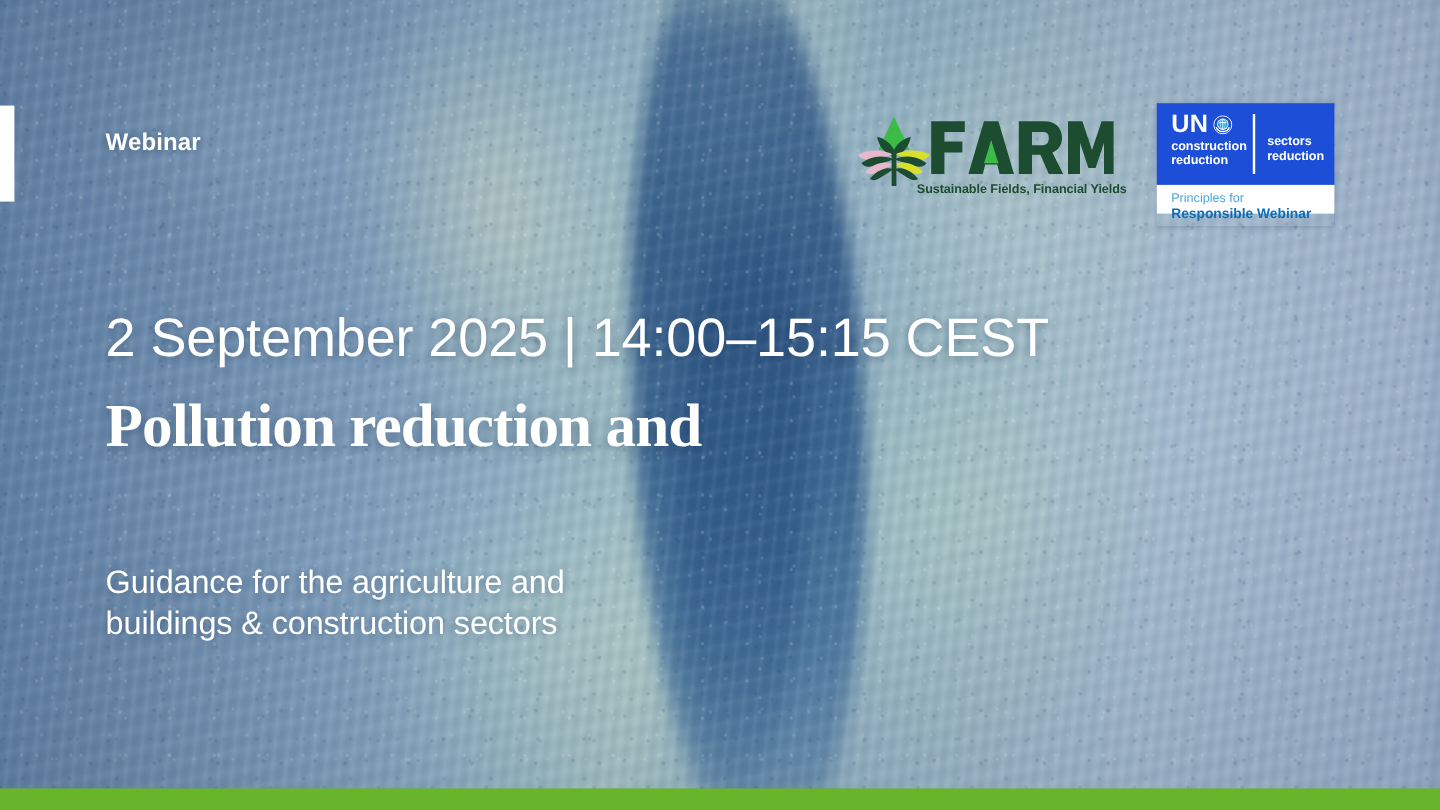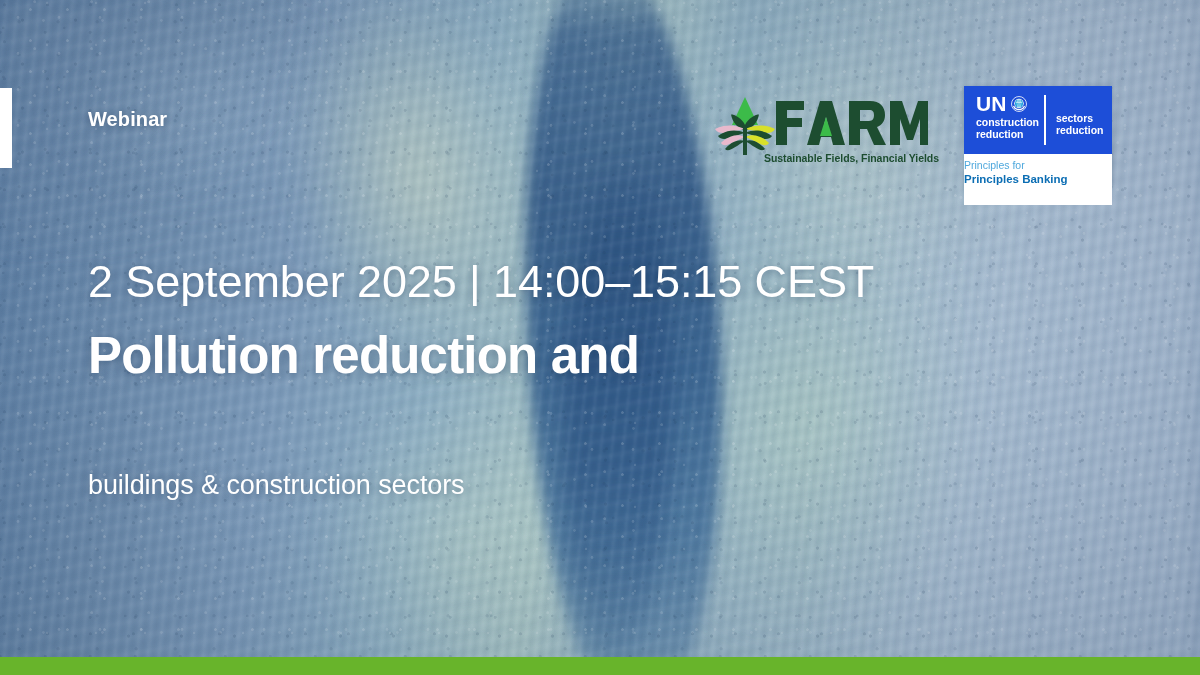--- a/index.html
+++ b/index.html
@@ -174,20 +174,21 @@
     position:absolute; left:88px; top:256px;
     font-size:45px; font-weight:400; color:#ffffff;
     letter-spacing:-.1px; white-space:nowrap;
     text-shadow:0 1px 7px rgba(24,48,78,.38);
   }
   .headline {
     position:absolute; left:88px; top:327px;
     font-size:51px; font-weight:bold; color:#ffffff;
     line-height:1.14; letter-spacing:-.8px;
     text-shadow:0 2px 10px rgba(24,48,78,.38);
+    font-family:Liberation Serif, serif;
   }
   .headline span { display:block; }
   .subhead {
     position:absolute; left:88px; top:468px;
     font-size:27px; font-weight:400; color:#ffffff;
     line-height:1.26; letter-spacing:-.1px;
     text-shadow:0 1px 8px rgba(24,48,78,.36);
   }
   .subhead span { display:block; }
 
@@ -237,22 +238,22 @@
     position:absolute; left:80px; top:9px;
     width:1.5px; height:50px; background:#ffffff;
   }
   .unep-right {
     position:absolute; left:92px; top:26px;
     font-size:10.5px; font-weight:bold; color:#ffffff;
     line-height:1.16; letter-spacing:-.05px;
   }
   .unep-right span { display:block; }
   .unep-bottom {
-    height:51px; background:#ffffff;
-    padding:5px 0 0 0;
+    height:24px; background:#ffffff;
+    padding:5px 0 0 12px;
   }
   .prb-1 { font-size:10.5px; color:#4ea8dd; line-height:1.22; }
   .prb-2 { font-size:11.5px; font-weight:bold; color:#0c6eb4; line-height:1.22; }
 
   
   .green-bar {
     position:absolute; left:0; bottom:0;
     width:1200px; height:18px;
     background:#68b42b;
   }
@@ -282,20 +283,21 @@
   <div class="left-tab"></div>
 
   <div class="kicker">Webinar</div>
   <div class="dateline">2 September 2025 | 14:00–15:15 CEST</div>
 
   <div class="headline">
     <span>Pollution reduction and</span>
   </div>
 
   <div class="subhead">
+    <span>Guidance for the agriculture and</span>
     <span>buildings &amp; construction sectors</span>
   </div>
 
   <div class="farm-logo">
     <svg class="farm-mark" viewBox="0 0 66 62">
       <polygon points="33,2 46,30 20,30" fill="#3cbb49"></polygon>
       <path d="M33,30 C33,30 30,22 19,19 C19,19 20,30 31,35 Z" fill="#1d4d30"></path>
       <path d="M33,30 C33,30 36,22 47,19 C47,19 46,30 35,35 Z" fill="#1d4d30"></path>
       <path d="M33,34 C20,36 8,42 3,34 C3,34 16,26 33,34 Z" fill="#e8b9cc"></path>
       <path d="M33,38 C21,41 11,48 6,41 C6,41 18,31 33,38 Z" fill="#1d4d30"></path>
@@ -346,19 +348,19 @@
         </div>
       </div>
       <div class="unep-divider"></div>
       <div class="unep-right">
         <span>sectors</span>
         <span>reduction</span>
       </div>
     </div>
     <div class="unep-bottom">
       <div class="prb-1">Principles for</div>
-      <div class="prb-2">Principles Banking</div>
+      <div class="prb-2">Responsible Webinar</div>
     </div>
   </div>
 
   <div class="green-bar"></div>
 
 </div>
 
 </body></html>

